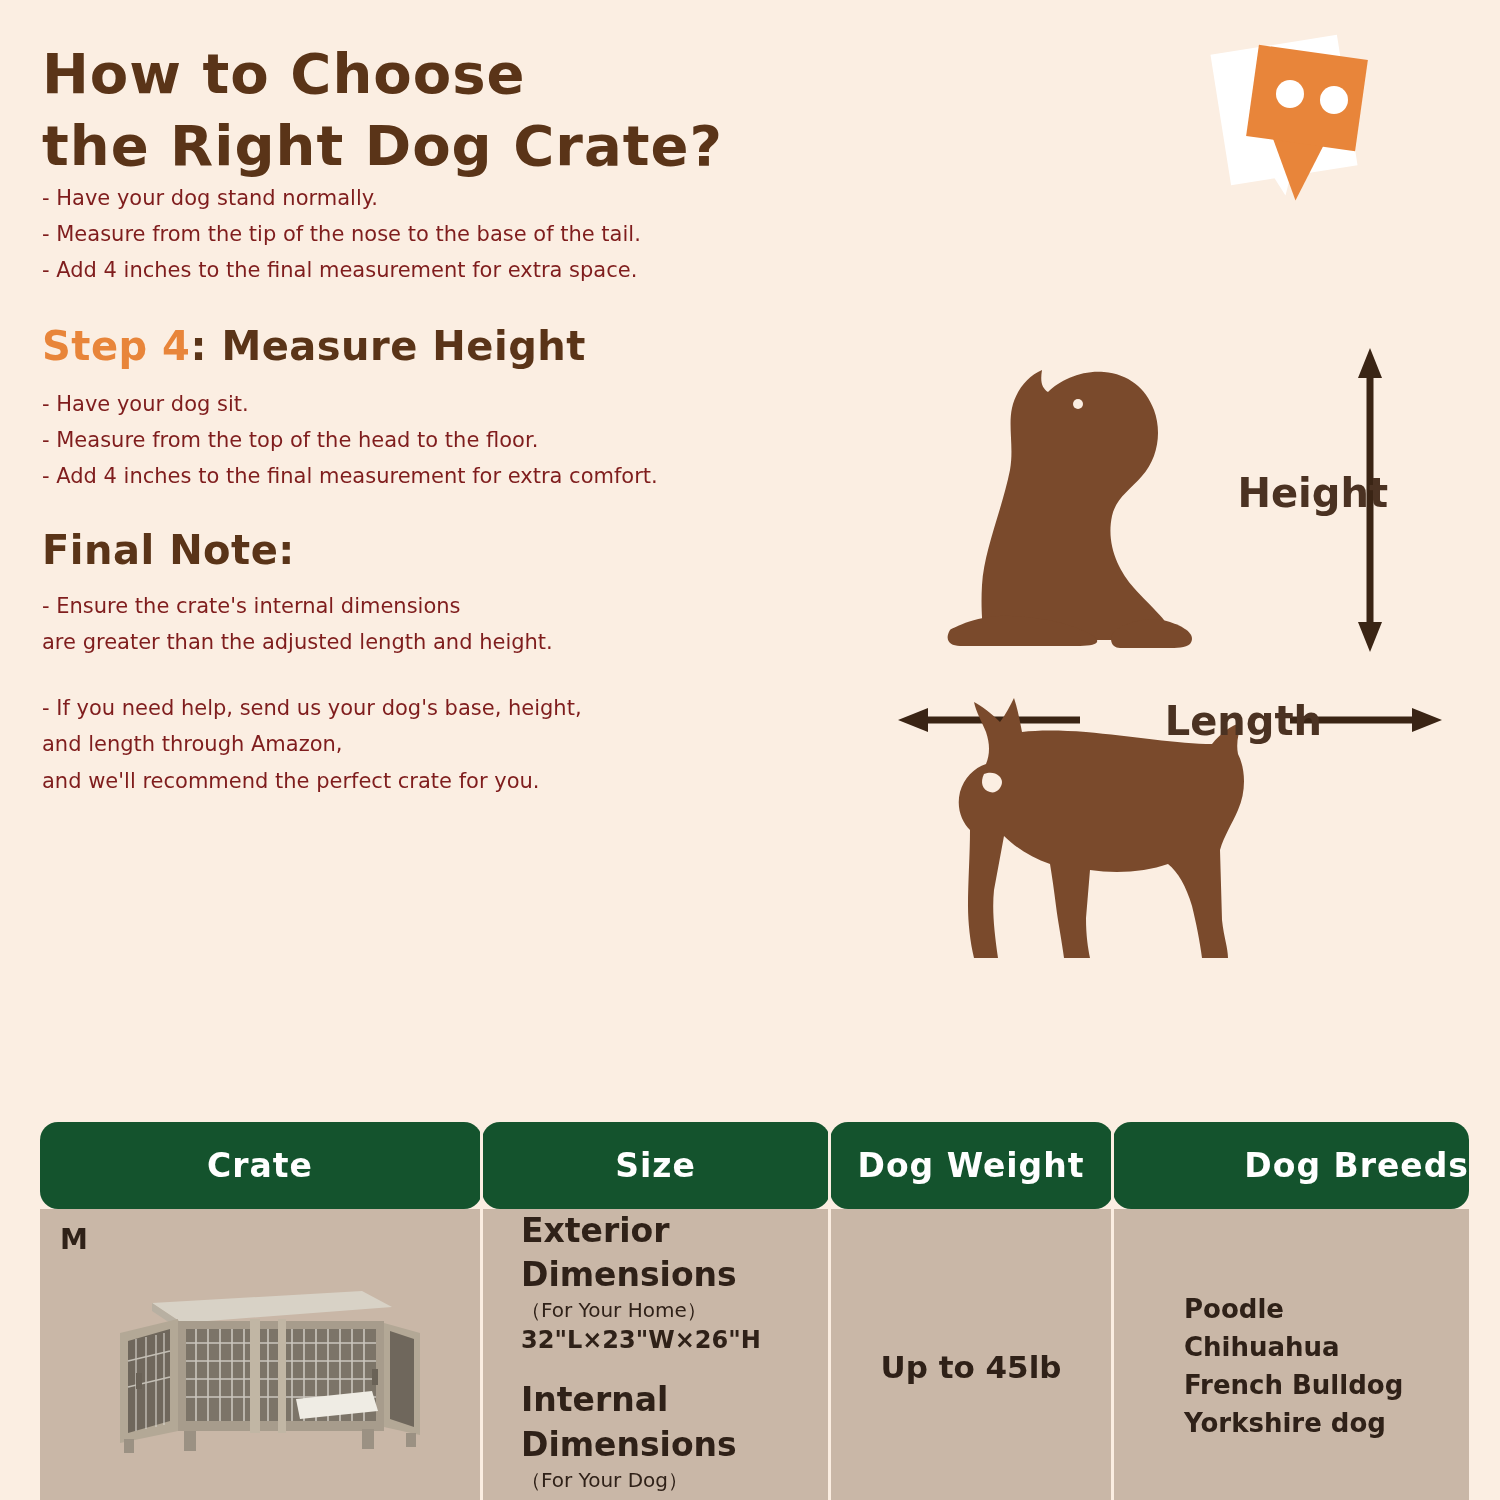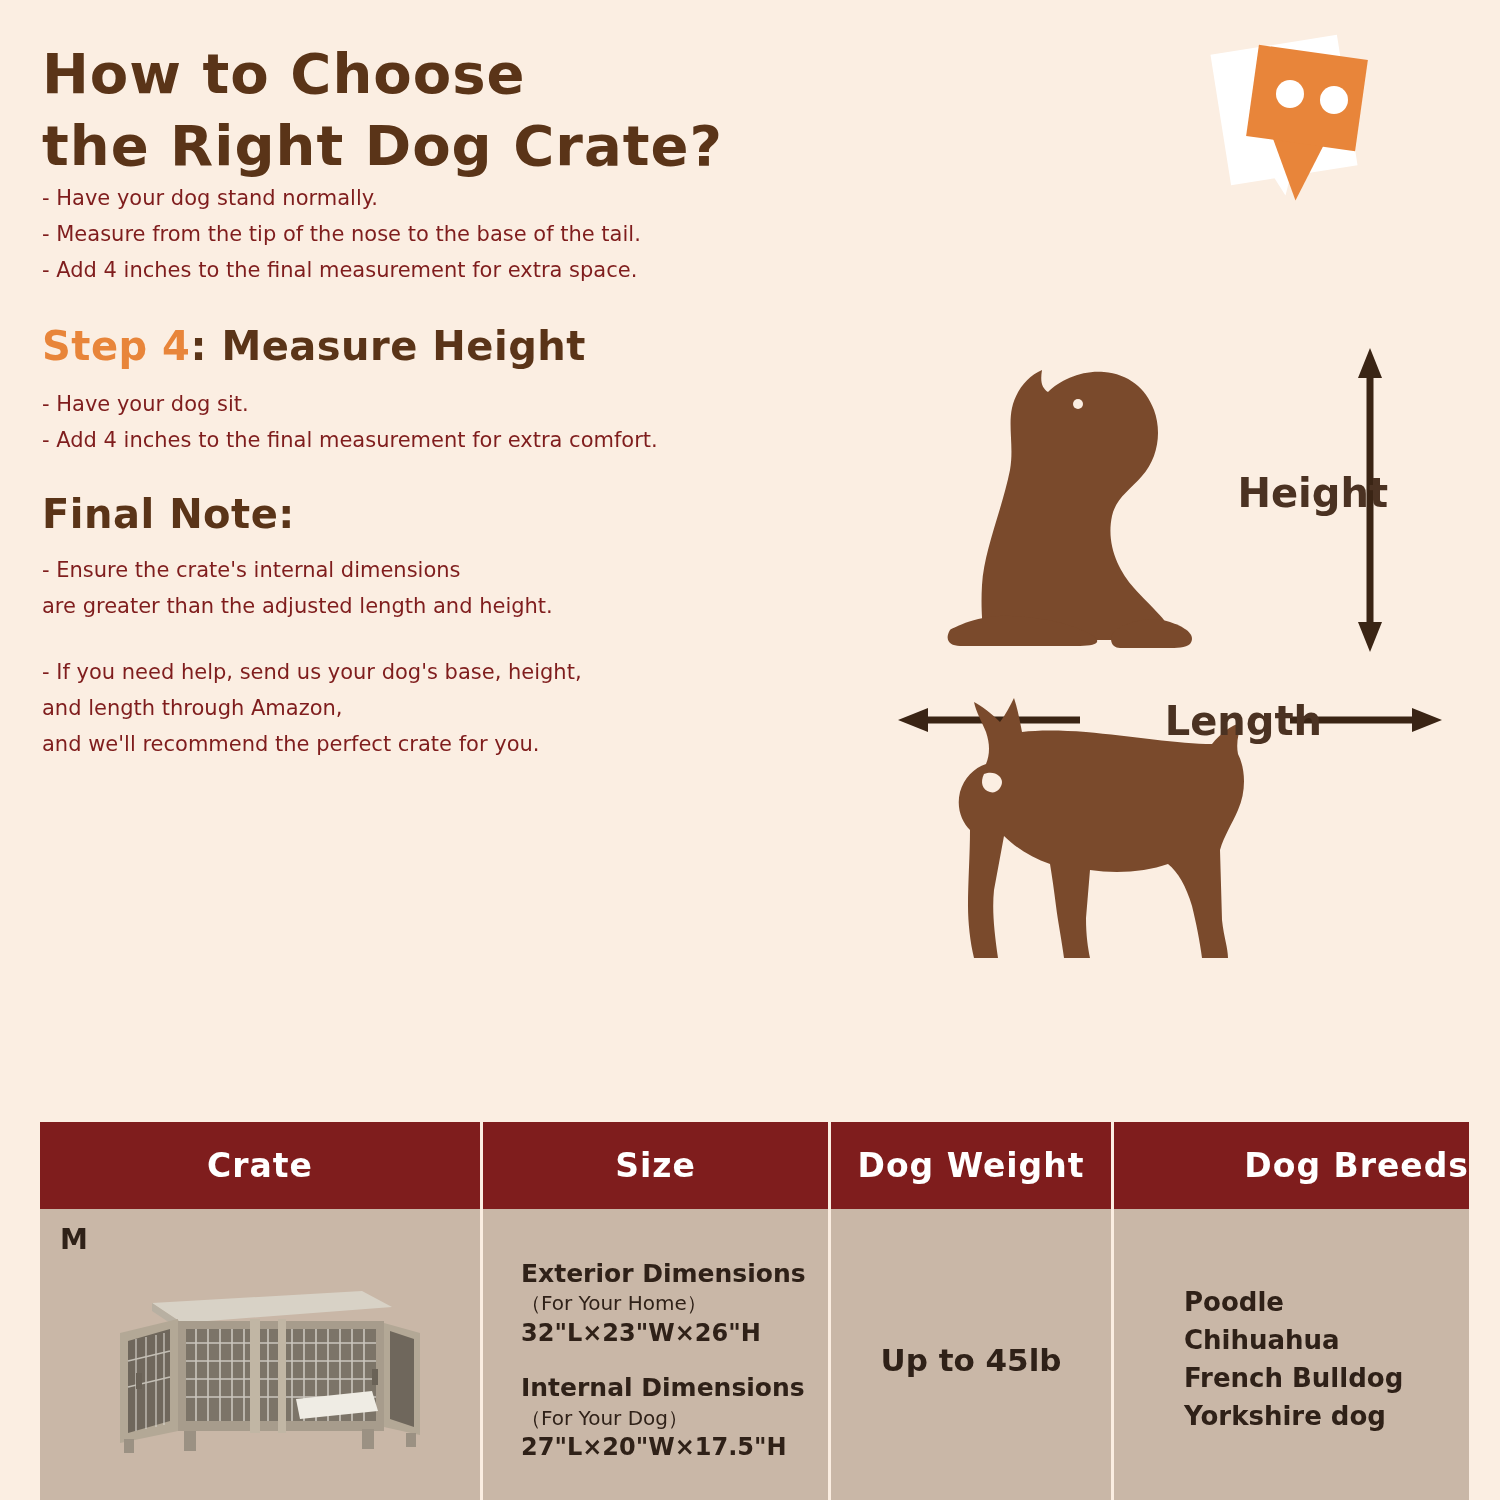--- a/index.html
+++ b/index.html
@@ -142,27 +142,28 @@
   
   .table {
     position: absolute;
     left: 40px;
     top: 1122px;
     width: 1420px;
     border-collapse: collapse;
     table-layout: fixed;
   }
   .table th {
-    background: #7f1d1d;
+    background: #14532d;
     color: #ffffff;
     font-size: 33px;
     font-weight: bold;
     letter-spacing: 1px;
     padding: 24px 0;
     border-right: 3px solid #fbeee2;
+    border-radius: 18px;
   }
   .table th:last-child { border-right: none; text-align: right; }
   .table td {
     background: #c9b7a7;
     vertical-align: middle;
     border-right: 3px solid #fbeee2;
     height: 300px;
     color: #2f2118;
   }
   .table td:last-child { border-right: none; }
@@ -178,21 +179,21 @@
     font-size: 28px;
     font-weight: bold;
     color: #2f2118;
   }
   .crate-img {
     position: absolute;
     left: 60px; top: 52px;
     width: 320px; height: 200px;
   }
   .size-cell { padding: 0 20px 0 38px; font-size: 24px; line-height: 1.34; }
-  .size-cell .big { font-weight: bold; font-size: 25px; }
+  .size-cell .big { font-weight: bold; font-size: 33px; }
   .size-cell .small { font-size: 20px; }
   .size-cell .dims { font-weight: bold; font-size: 24px; }
   .size-cell .spacer { height: 22px; }
   .weight-cell { text-align: center; font-size: 31px; font-weight: bold; }
   .breeds-cell { padding-left: 70px; font-size: 26px; font-weight: bold; line-height: 1.46; }
 </style>
 </head>
 <body>
 
 <div class="page">
@@ -214,20 +215,21 @@
   <div class="content">
 
     <p class="bullet">- Have your dog stand normally.</p>
     <p class="bullet">- Measure from the tip of the nose to the base of the tail.</p>
     <p class="bullet">- Add 4 inches to the final measurement for extra space.</p>
 
     <div class="step-head">
       <span class="num">Step 4</span><span>: </span><span>Measure Height</span>
     </div>
     <p class="bullet">- Have your dog sit.</p>
+    <p class="bullet">- Measure from the top of the head to the floor.</p>
     <p class="bullet">- Add 4 inches to the final measurement for extra comfort.</p>
 
     <div class="final-head">Final Note:</div>
     <p class="bullet">- Ensure the crate's internal dimensions</p>
     <p class="bullet">are greater than the adjusted length and height.</p>
     <div class="gap"></div>
     <p class="bullet">- If you need help, send us your dog's base, height,</p>
     <p class="bullet">and length through Amazon,</p>
     <p class="bullet">and we'll recommend the perfect crate for you.</p>
   </div>

